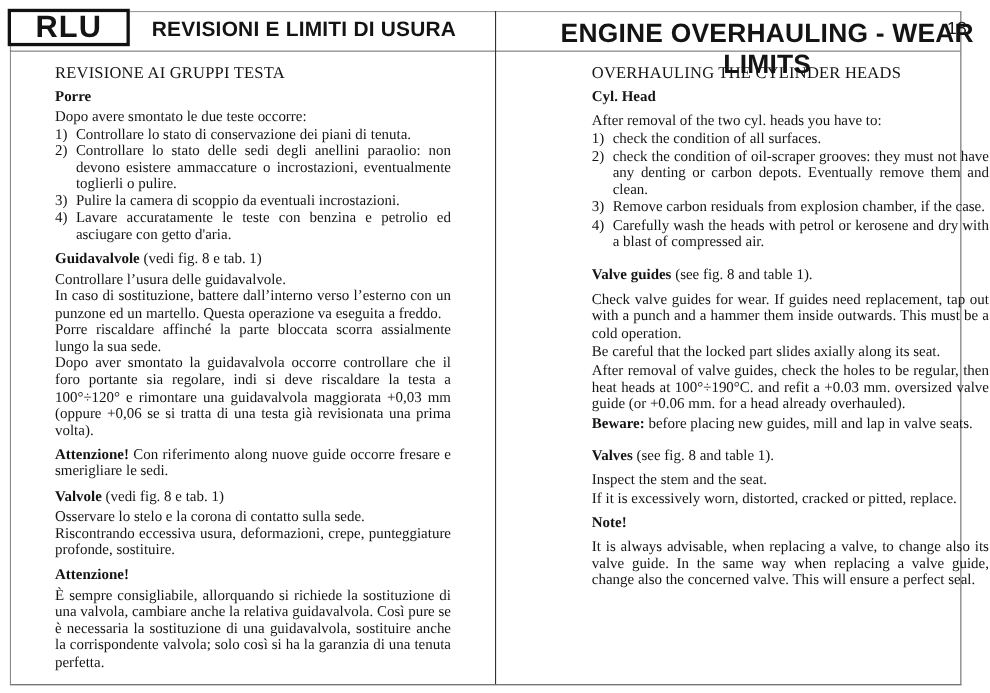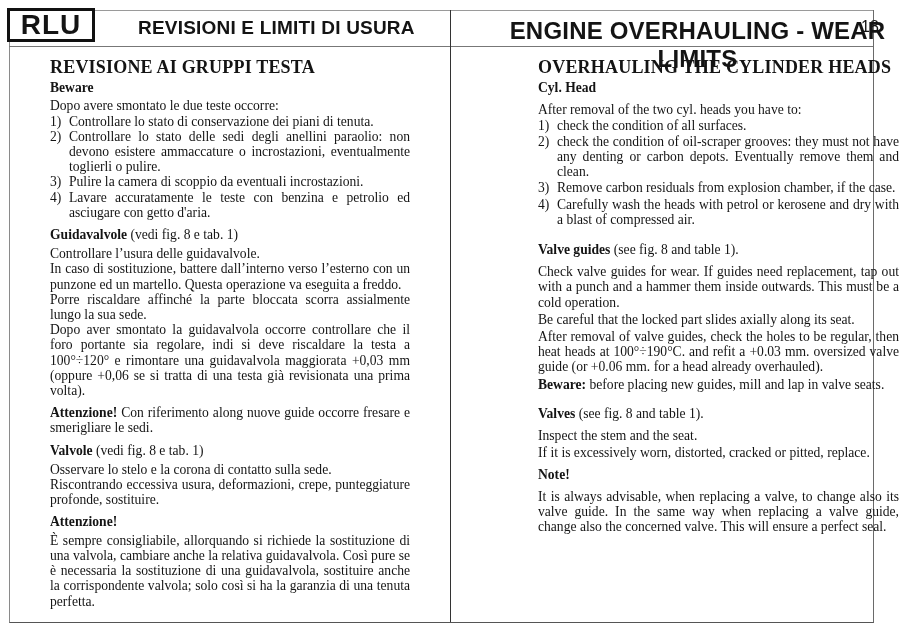--- a/index.html
+++ b/index.html
@@ -6,21 +6,21 @@
   body { width: 900px; height: 630px; position: relative; overflow: hidden; color: #141414; }
   .frame {
     position: absolute; left: 9px; top: 10px; width: 863px; height: 612px;
     border-left: 1px solid #8a8a8a; border-right: 1px solid #6a6a6a; border-bottom: 1px solid #555;
   }
   .header-bar {
     position: absolute; left: 9px; top: 10px; width: 864px; height: 35px;
     border-top: 1px solid #9a9a9a; border-bottom: 1px solid #777;
   }
   .code-box {
-    position: absolute; left: 7px; top: 8px; width: 88px; height: 34px;
+    position: absolute; left: 7px; top: 8px; width: 111px; height: 34px;
     border: 3px solid #111; background: #fff; box-sizing: border-box;
     font-family: "Liberation Sans", sans-serif; font-weight: bold; font-size: 28px;
     line-height: 28px; text-align: center; letter-spacing: 1px;
   }
   .title-left {
     position: absolute; left: 138px; top: 17px;
     font-family: "Liberation Sans", sans-serif; font-weight: bold; font-size: 19px; letter-spacing: 0.2px;
   }
   .title-right {
     position: absolute; left: 495px; top: 17px;
@@ -30,21 +30,21 @@
     position: absolute; left: 861px; top: 18px;
     font-family: "Liberation Sans", sans-serif; font-size: 16px;
   }
   .divider { position: absolute; left: 450px; top: 10px; width: 1px; height: 612px; background: #333; }
   .col {
     position: absolute; top: 60px;
     font-family: "Liberation Serif", serif; font-size: 13.6px; line-height: 15.2px; text-align: justify;
   }
   .col.left { left: 50px; width: 360px; }
   .col.right { left: 492px; width: 361px; margin-left: 46px; }
-  .sec-title { font-weight: bold; font-size: 18px; margin: 0 0 5px 0; letter-spacing: 0.2px; }
+  .sec-title { font-weight: normal; font-size: 15px; margin: 0 0 5px 0; letter-spacing: 0.2px; }
   .sub-title { font-weight: bold; margin: 0 0 3px 0; }
   .p { margin: 0; }
   .gap { height: 7px; }
   .list { margin: 0; padding: 0; list-style: none; }
   .list li { display: flex; margin: 0; }
   .list .num { width: 19px; flex: 0 0 19px; }
   .list .txt { flex: 1; text-align: justify; }
   .right .list li { margin-bottom: 1px; }
   b { font-weight: bold; }
 </style>
@@ -55,21 +55,21 @@
 <div class="header-bar"></div>
 <div class="divider"></div>
 
 <div class="code-box">RLU</div>
 <div class="title-left">REVISIONI E LIMITI DI USURA</div>
 <div class="title-right">ENGINE OVERHAULING - WEAR LIMITS</div>
 <div class="page-num">18</div>
 
 <div class="col left">
   <div class="sec-title">REVISIONE AI GRUPPI TESTA</div>
-  <div class="sub-title">Beware</div>
+  <div class="sub-title">Porre</div>
   <p class="p">Dopo avere smontato le due teste occorre:</p>
   <ul class="list">
     <li>
         <span class="num">1)</span>
         <span class="txt">Controllare lo stato di conservazione dei piani di tenuta.</span>
       </li>
     <li>
         <span class="num">2)</span>
         <span class="txt">Controllare lo stato delle sedi degli anellini paraolio: non devono esistere ammaccature o incrostazioni, eventualmente toglierli o pulire.</span>
       </li>

